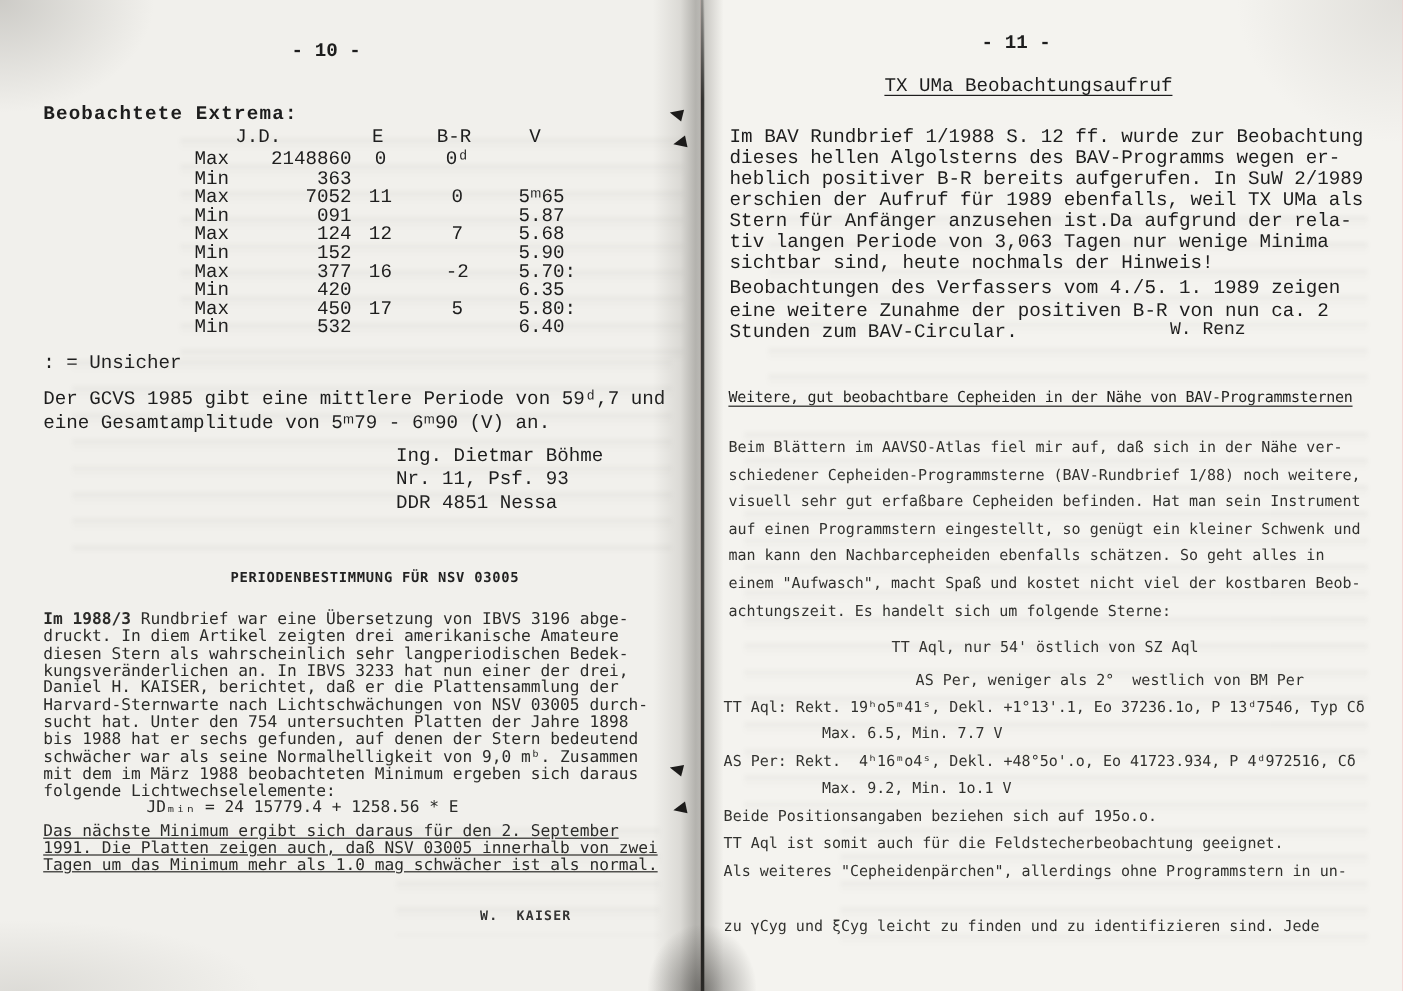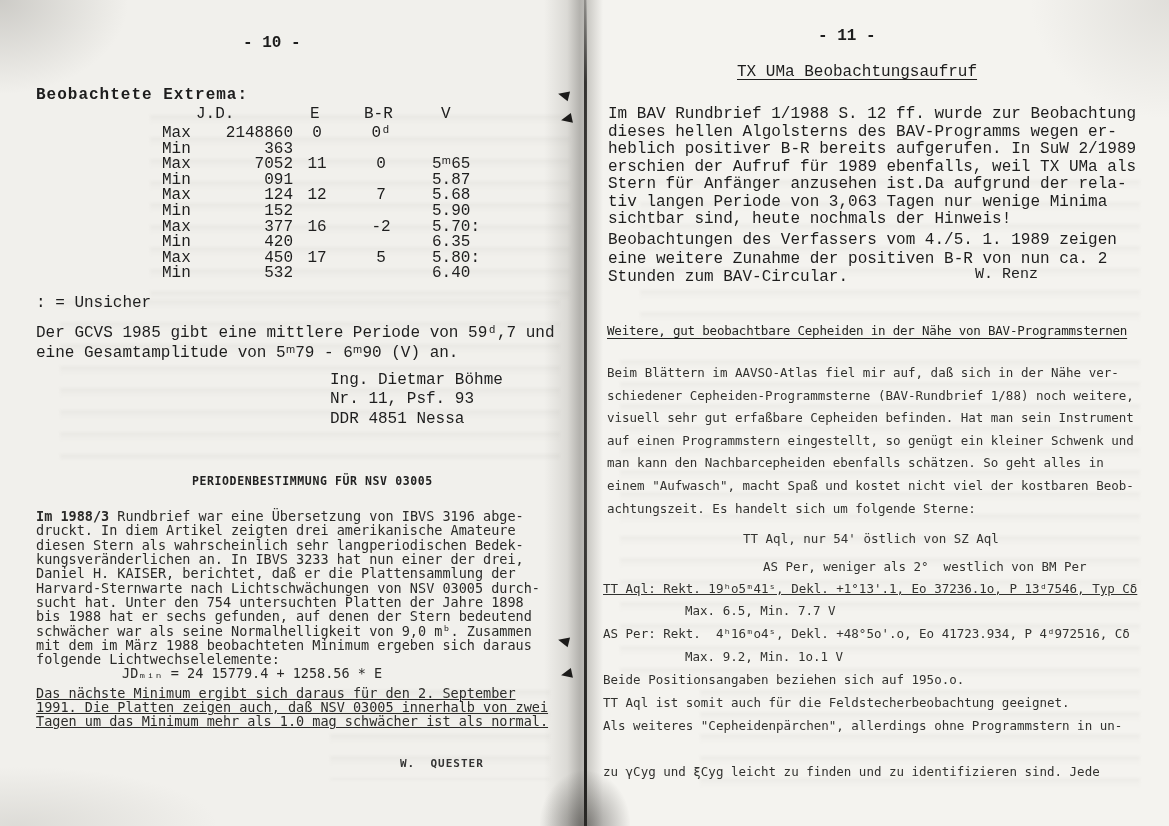--- a/index.html
+++ b/index.html
@@ -161,21 +161,21 @@
 schwächer war als seine Normalhelligkeit von 9,0 mᵇ. Zusammen
 mit dem im März 1988 beobachteten Minimum ergeben sich daraus
 folgende Lichtwechselelemente:</span></div>
 
     <div class="abs dm" style="left:122px;top:665px;">JDₘᵢₙ = 24 15779.4 + 1258.56 * E</div>
 
     <div class="abs dm dmml" style="left:36px;top:686px;width:545px;line-height:14.1px;text-decoration:underline;">Das nächste Minimum ergibt sich daraus für den 2. September
 1991. Die Platten zeigen auch, daß NSV 03005 innerhalb von zwei
 Tagen um das Minimum mehr als 1.0 mag schwächer ist als normal.</div>
 
-    <div class="abs dm b" style="left:400px;top:757px;font-size:11px;letter-spacing:1px;color:#333;">W.  QUESTER</div>
+    <div class="abs dm b" style="left:400px;top:757px;font-size:11px;letter-spacing:1px;color:#333;">W.  KAISER</div>
   </div>
 
   <div class="page page-right"></div>
 
   <div class="abs tw b" style="left:818px;top:27px;">- 11 -</div>
 
   <div class="abs tw ul" style="left:737px;top:63px;">TX UMa Beobachtungsaufruf</div>
 
   <div class="abs tw twml" style="left:608px;top:106px;width:550px;line-height:17.5px;">Im BAV Rundbrief 1/1988 S. 12 ff. wurde zur Beobachtung
 dieses hellen Algolsterns des BAV-Programms wegen er-
@@ -196,21 +196,21 @@
   <div class="abs dm dm-r dmml" style="left:607px;top:362px;width:552px;line-height:22.6px;">Beim Blättern im AAVSO-Atlas fiel mir auf, daß sich in der Nähe ver-
 schiedener Cepheiden-Programmsterne (BAV-Rundbrief 1/88) noch weitere,
 visuell sehr gut erfaßbare Cepheiden befinden. Hat man sein Instrument
 auf einen Programmstern eingestellt, so genügt ein kleiner Schwenk und
 man kann den Nachbarcepheiden ebenfalls schätzen. So geht alles in
 einem "Aufwasch", macht Spaß und kostet nicht viel der kostbaren Beob-
 achtungszeit. Es handelt sich um folgende Sterne:</div>
 
   <div class="abs dm dm-r" style="left:743px;top:531px;">TT Aql, nur 54' östlich von SZ Aql</div>
   <div class="abs dm dm-r" style="left:763px;top:559px;">AS Per, weniger als 2°  westlich von BM Per</div>
-  <div class="abs dm dm-r" style="left:603px;top:581px;text-decoration:underline;">TT Aql: Rekt. 19ʰo5ᵐ41ˢ, Dekl. +1°13'.1, Eo 37236.1o, P 13ᵈ7546, Typ Cδ</div>
+  <div class="abs dm dm-r" style="left:603px;top:581px;">TT Aql: Rekt. 19ʰo5ᵐ41ˢ, Dekl. +1°13'.1, Eo 37236.1o, P 13ᵈ7546, Typ Cδ</div>
   <div class="abs dm dm-r" style="left:685px;top:603px;">Max. 6.5, Min. 7.7 V</div>
   <div class="abs dm dm-r" style="left:603px;top:626px;">AS Per: Rekt.  4ʰ16ᵐo4ˢ, Dekl. +48°5o'.o, Eo 41723.934, P 4ᵈ972516, Cδ</div>
   <div class="abs dm dm-r" style="left:685px;top:649px;">Max. 9.2, Min. 1o.1 V</div>
   <div class="abs dm dm-r" style="left:603px;top:672px;text-align:center;">Beide Positionsangaben beziehen sich auf 195o.o.</div>
   <div class="abs dm dm-r" style="left:603px;top:695px;">TT Aql ist somit auch für die Feldstecherbeobachtung geeignet.</div>
   <div class="abs dm dm-r" style="left:603px;top:718px;">Als weiteres "Cepheidenpärchen", allerdings ohne Programmstern in un-</div>
   <div class="abs dm dm-r" style="left:603px;top:764px;">zu γCyg und ξCyg leicht zu finden und zu identifizieren sind. Jede</div>
 
   <div class="smudge" style="left:150px;top:115px;width:420px;height:185px;"></div>
   <div class="smudge" style="left:60px;top:300px;width:500px;height:160px;"></div>

